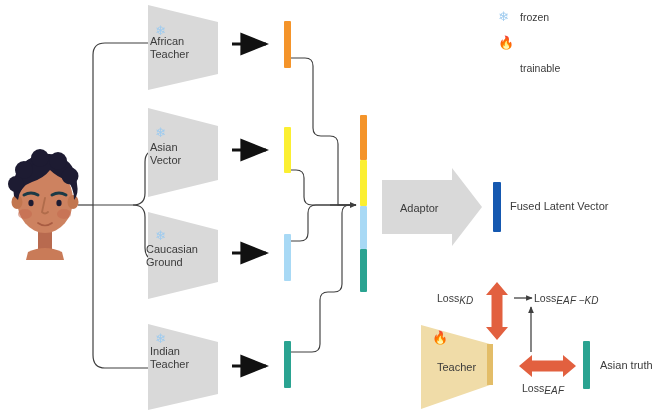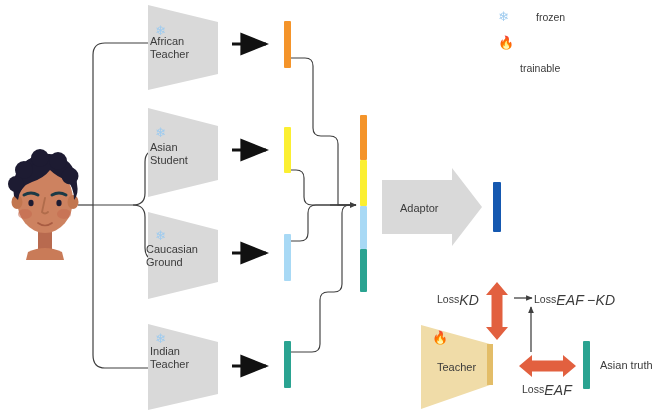--- a/index.html
+++ b/index.html
@@ -22,21 +22,21 @@
 
   
   .snow{position:absolute;color:#9ecbef;font-size:13px;line-height:13px;}
   .fire{position:absolute;font-size:13px;line-height:13px;}
 
   
   .bar{position:absolute;border-radius:1px;}
 
   
   .loss{position:absolute;font-size:10.5px;color:#3b3b3b;white-space:nowrap;}
-  .loss sub{font-size:14px;font-style:italic;vertical-align:-2px;letter-spacing:.2px;}
+  .loss sub{font-size:10px;font-style:italic;vertical-align:-2px;letter-spacing:.2px;}
 </style>
 </head>
 <body>
 
 <div id="canvas">
 
   <svg class="layer" viewBox="0 0 664 412">
     <defs>
       <marker id="ah" markerWidth="7" markerHeight="7" refX="6.2" refY="3" orient="auto">
         <path d="M0,0 L7,3 L0,6 z" fill="#3f3f3f"></path>
@@ -131,21 +131,21 @@
     <ellipse cx="56" cy="66" rx="7" ry="5" fill="#c4694f" opacity=".55"></ellipse>
 
     <path d="M30,75 Q37,80 44,75" stroke="#a85c42" stroke-width="1.7" fill="none" stroke-linecap="round"></path>
   </svg>
 
   <div class="tlabel" style="left:150px;top:35px;width:64px;">African
 Teacher</div>
   <div class="snow" style="left:155px;top:24px;">❄</div>
 
   <div class="tlabel" style="left:150px;top:141px;width:64px;">Asian
-Student</div>
+Vector</div>
   <div class="snow" style="left:155px;top:126px;">❄</div>
 
   <div class="tlabel" style="left:146px;top:243px;width:72px;">Caucasian
 Ground</div>
   <div class="snow" style="left:155px;top:229px;">❄</div>
 
   <div class="tlabel" style="left:150px;top:345px;width:64px;">Indian
 Teacher</div>
   <div class="snow" style="left:155px;top:332px;">❄</div>
 
@@ -158,41 +158,42 @@
     <div class="bar" style="left:0;top:0px;width:7px;height:45px;background:#f4942a;"></div>
     <div class="bar" style="left:0;top:45px;width:7px;height:46px;background:#fbef32;"></div>
     <div class="bar" style="left:0;top:91px;width:7px;height:43px;background:#a8d9f5;"></div>
     <div class="bar" style="left:0;top:134px;width:7px;height:43px;background:#2aa391;"></div>
   </div>
 
   <div class="snow" style="left:390px;top:187px;"></div>
   <div class="plain" style="left:400px;top:202px;">Adaptor</div>
 
   <div class="bar" style="left:493px;top:182px;width:8px;height:50px;background:#1558b0;"></div>
+  <div class="plain" style="left:510px;top:200px;">Fused Latent Vector</div>
 
   <div class="fire" style="left:432px;top:331px;">🔥</div>
   <div class="plain" style="left:437px;top:361px;">Teacher</div>
 
   <div class="bar" style="left:583px;top:341px;width:7px;height:48px;background:#2aa391;"></div>
   <div class="plain" style="left:600px;top:359px;">Asian truth</div>
 
   <div class="loss" style="left:437px;top:292px;">
     <span>Loss</span><sub>KD</sub>
   </div>
   <div class="loss" style="left:534px;top:292px;">
     <span>Loss</span><sub>EAF −KD</sub>
   </div>
   <div class="loss" style="left:522px;top:382px;">
     <span>Loss</span><sub>EAF</sub>
   </div>
 
   <div class="abs" style="left:498px;top:10px;">
     <div class="abs" style="left:0;top:0;">
       <span class="snow" style="left:0;top:0;">❄</span>
-      <span class="legend-txt" style="left:22px;top:1px;margin-left:16px;">frozen</span>
+      <span class="legend-txt" style="left:22px;top:1px;">frozen</span>
     </div>
     <div class="abs" style="left:0;top:26px;">
       <span class="fire" style="left:0;top:0;">🔥</span>
       <span class="legend-txt" style="left:22px;top:1px;margin-top:25px;">trainable</span>
     </div>
   </div>
 
 </div>
 
 </body></html>

